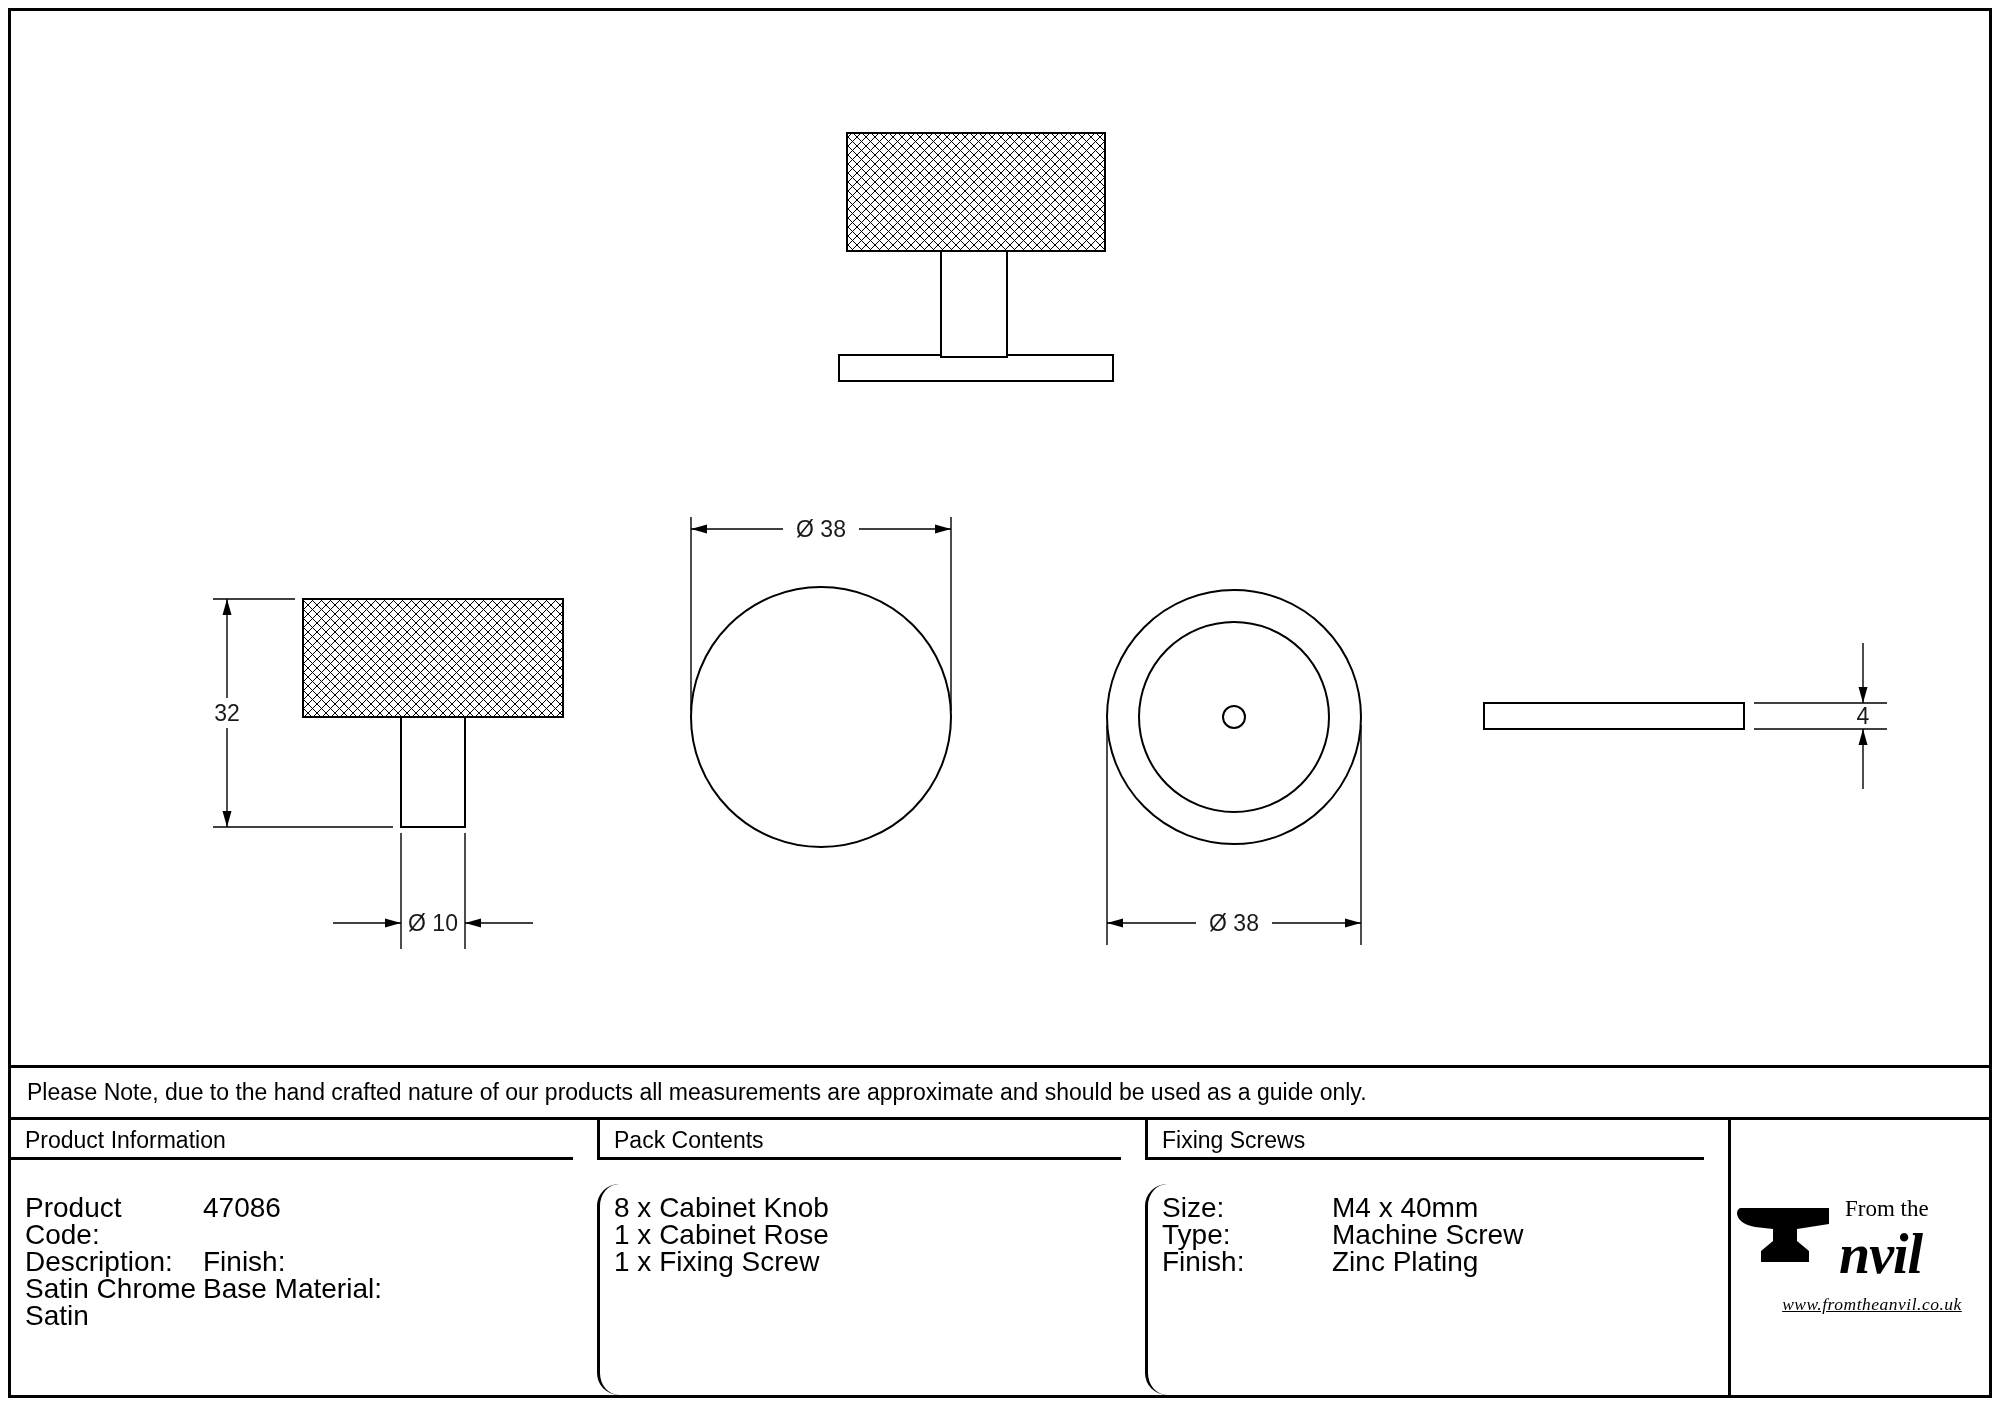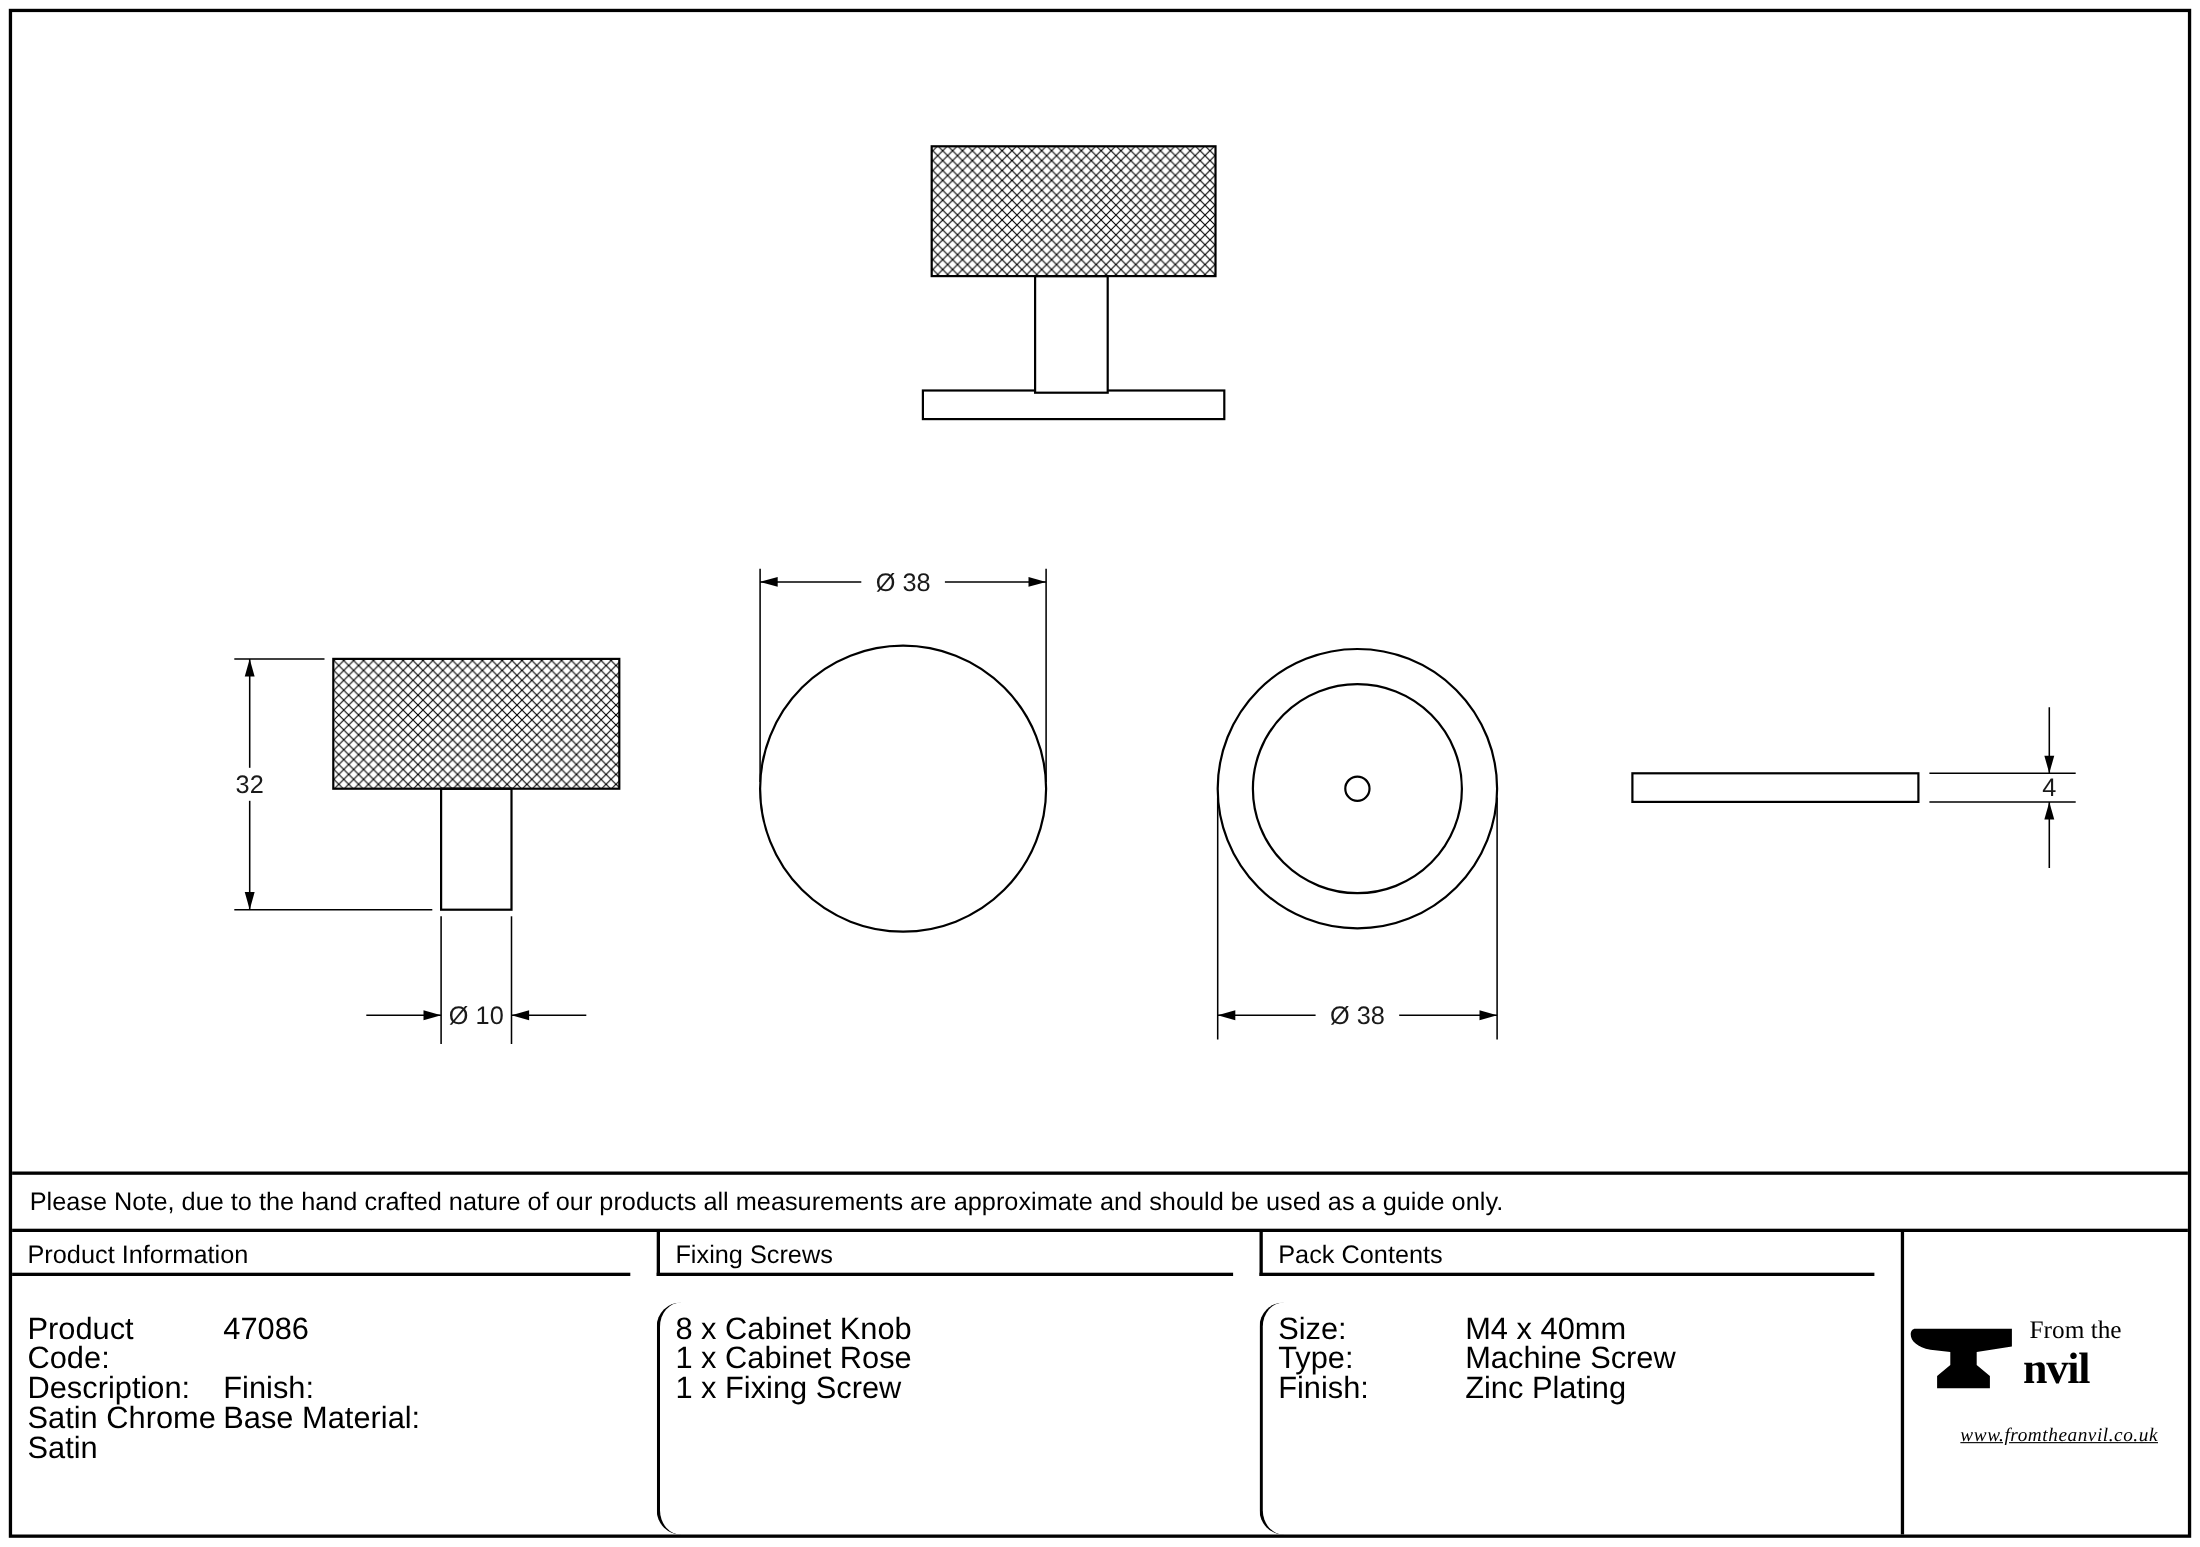--- a/index.html
+++ b/index.html
@@ -39,23 +39,23 @@
     grid-column:4;grid-row:1 / 3;border-left:3px solid #000;
     display:flex;align-items:center;justify-content:center;
   }
   .logo-box{position:relative;width:292px;height:124px;}
   .anvil-svg{position:absolute;left:0;top:4px;width:108px;height:72px;}
   .from-the{
     position:absolute;left:114px;top:0;
     font-family:"Liberation Serif",serif;font-size:23px;
   }
   .logo-name{
-    position:absolute;left:108px;top:16px;
+    position:absolute;left:108px;top:26px;
     font-family:"Liberation Serif",serif;font-weight:bold;
-    font-size:40px;letter-spacing:-1px;line-height:64px;
+    font-size:56px;letter-spacing:-1px;line-height:64px;font-style:italic;
   }
   .logo-reg{
     position:absolute;right:-4px;top:-2px;
     font-family:"Liberation Serif",serif;font-size:16px;
   }
   .logo-url{
     position:absolute;left:0;top:98px;width:282px;text-align:center;
     font-family:"Liberation Serif",serif;font-style:italic;
     font-size:17.5px;text-decoration:underline;letter-spacing:.5px;
   }
@@ -152,22 +152,22 @@
         <text class="dimtext" x="1852" y="705" text-anchor="middle" dominant-baseline="central" stroke="none">4</text>
       </g>
     </svg>
 
     <div class="note-row">
       <span>Please Note, due to the hand crafted nature of our products all measurements are approximate and should be used as a guide only.</span>
     </div>
 
     <div class="info-table">
       <div class="th">Product Information</div>
+      <div class="th bl">Pack Contents</div>
       <div class="th bl">Fixing Screws</div>
-      <div class="th bl">Pack Contents</div>
 
       <div class="logo-cell">
         <div class="logo-box">
           <svg class="anvil-svg" viewBox="0 0 100 72" xmlns="http://www.w3.org/2000/svg">
             <path d="M6,8 L94,8 L94,24 L62,29 L62,41 L74,51 L74,62 L26,62 L26,51 L38,41 L38,29 L20,27 C8,25 2,19 2,13 C2,10 4,8 6,8 Z" fill="#000"></path>
           </svg>
           <div class="from-the">From the</div>
           <div class="logo-name">nvil</div>
           <div class="logo-reg">®</div>
           <div class="logo-url">www.fromtheanvil.co.uk</div>

